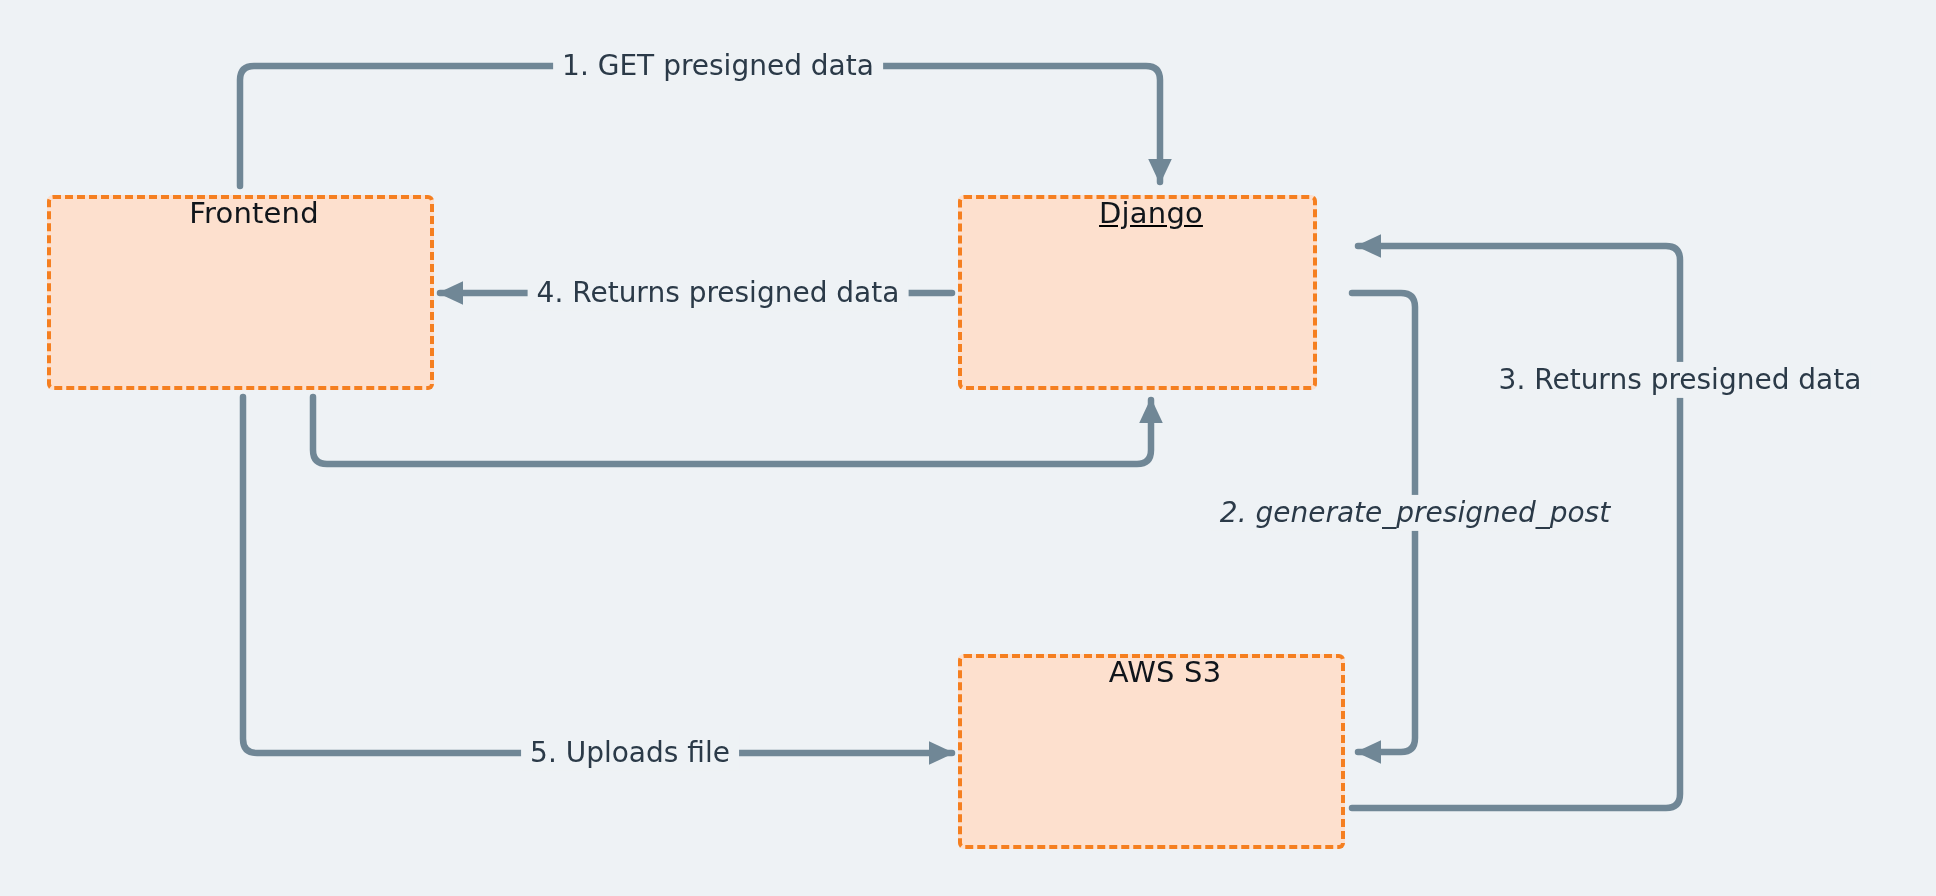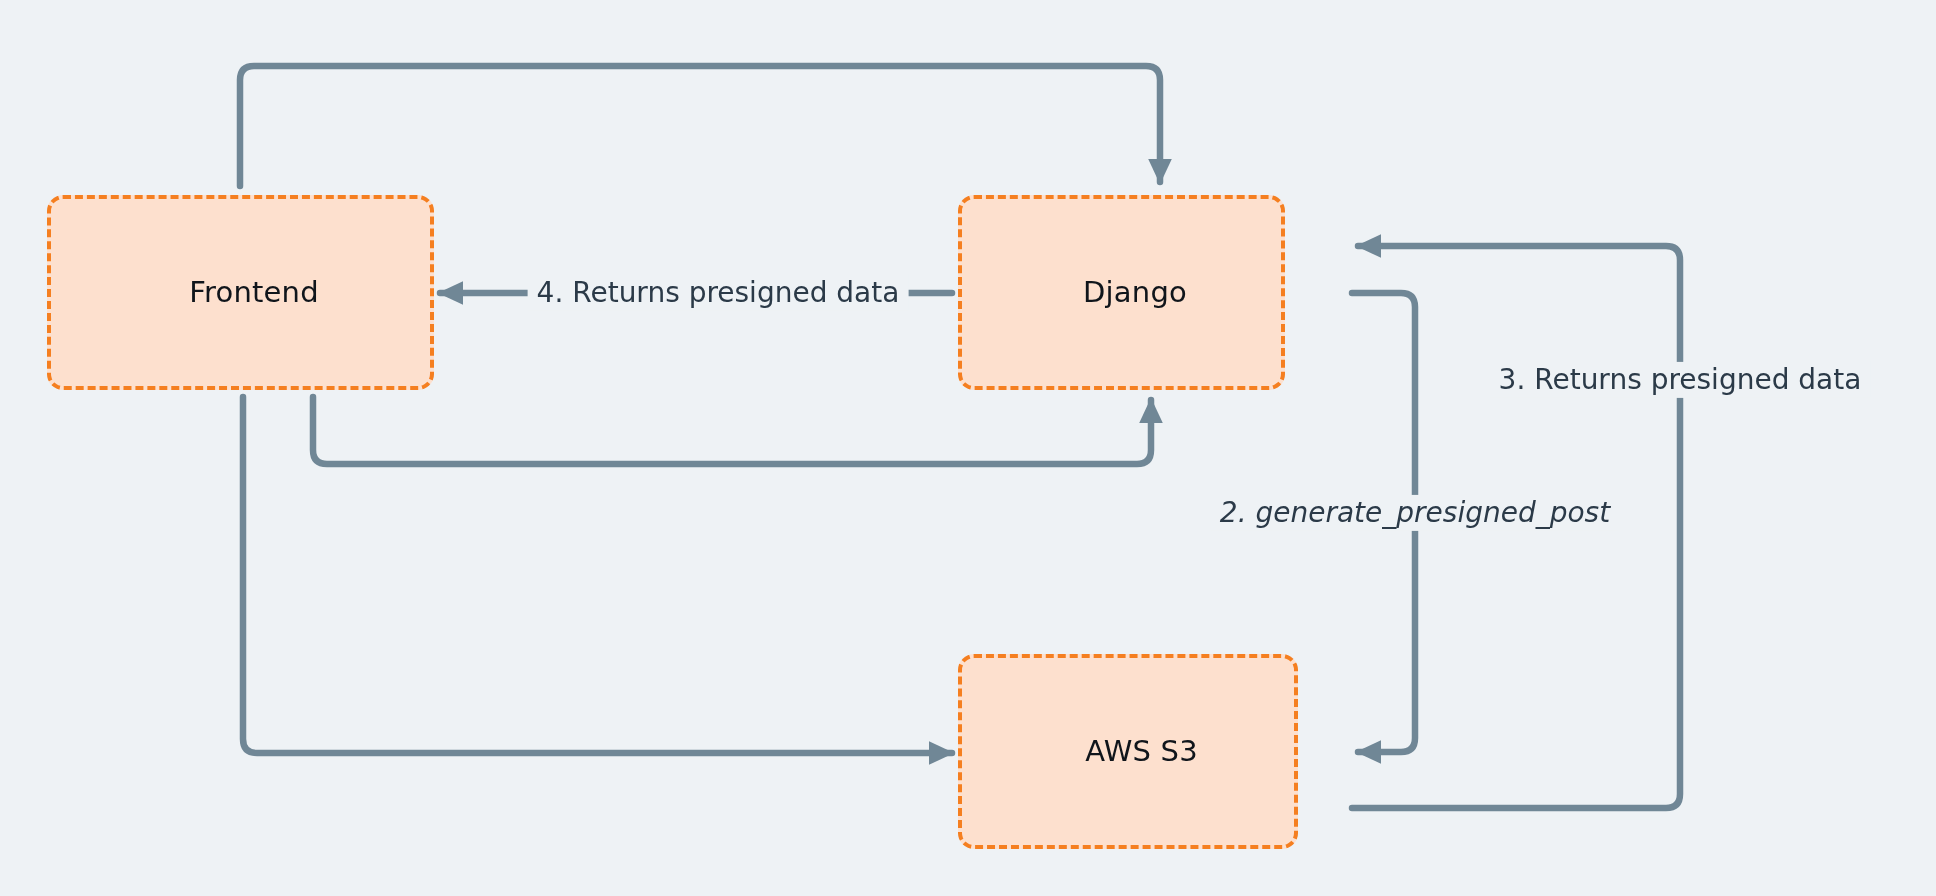--- a/index.html
+++ b/index.html
@@ -23,23 +23,23 @@
     left: 0;
     top: 0;
     width: 1936px;
     height: 896px;
   }
   .node {
     position: absolute;
     box-sizing: border-box;
     background: #fde0ce;
     border: 4px dashed #f57f20;
-    border-radius: 16px;
+    border-radius: 6px;
     display: flex;
-    align-items: center;
+    align-items: flex-start;
     justify-content: center;
     padding-left: 27px;
   }
   .node-label {
     font-family: "DejaVu Sans", sans-serif;
     font-size: 29px;
     color: #10151b;
     letter-spacing: 0.2px;
     line-height: 1;
     white-space: pre;
@@ -50,22 +50,22 @@
     font-size: 28px;
     color: #2b3a48;
     background: #eef2f5;
     line-height: 1.15;
     white-space: pre;
     padding: 2px 9px;
     transform: translate(-50%, -50%);
     text-align: center;
   }
   .node-frontend { left: 47px;  top: 195px; width: 387px; height: 195px; }
-  .node-django   { left: 958px; top: 195px; width: 327px; height: 195px; }
-  .node-s3       { left: 958px; top: 654px; width: 340px; height: 195px; }
+  .node-django   { left: 958px; top: 195px; width: 359px; height: 195px; text-decoration: underline; }
+  .node-s3       { left: 958px; top: 654px; width: 387px; height: 195px; }
 
   .lbl-1 { left: 718px;  top: 66px;  }
   .lbl-2 { left: 1415px; top: 513px; font-style: italic; }
   .lbl-3 { left: 1680px; top: 347px; margin-top: 33px; }
   .lbl-4 { left: 718px;  top: 293px; }
   .lbl-5 { left: 630px;  top: 753px; }
   .lbl-6 { left: 718px;  top: 464px; }
 </style>
 </head>
 <body>
@@ -100,17 +100,19 @@
   </div>
 
   <div class="node node-django">
     <span class="node-label">Django</span>
   </div>
 
   <div class="node node-s3">
     <span class="node-label">AWS S3</span>
   </div>
 
+  <div class="edge-label lbl-1">1. GET presigned data</div>
   <div class="edge-label lbl-2">2. generate_presigned_post</div>
   <div class="edge-label lbl-3">3. Returns presigned data</div>
   <div class="edge-label lbl-4">4. Returns presigned data</div>
+  <div class="edge-label lbl-5">5. Uploads file</div>
 
 </div>
 
 </body></html>

